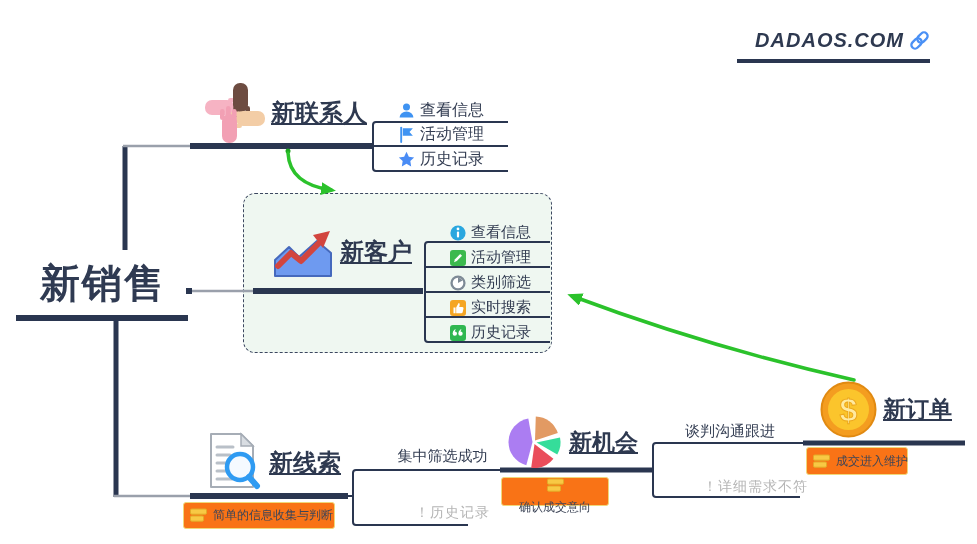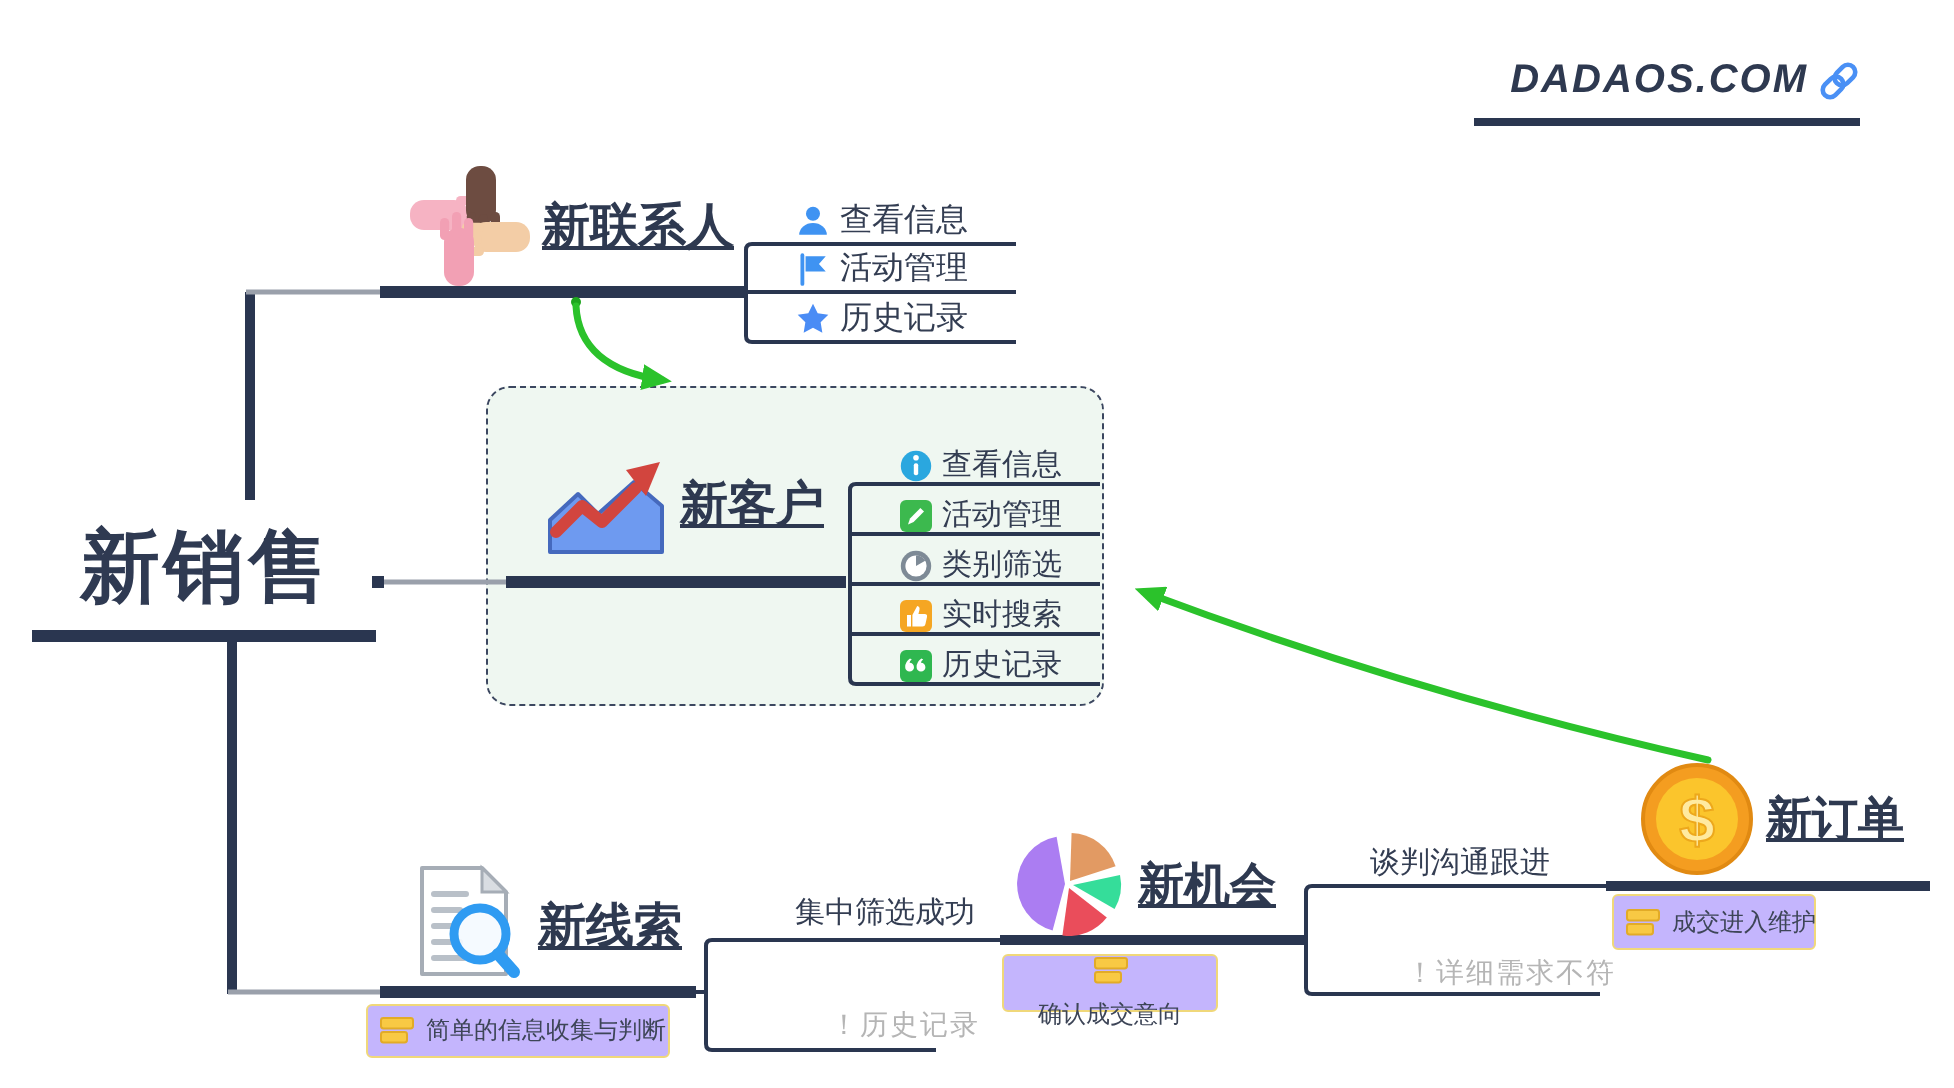--- a/index.html
+++ b/index.html
@@ -12,21 +12,21 @@
   .major-label{font-weight:bold;color:#2e3950;white-space:nowrap;}
   .root-topic{position:absolute;left:20px;top:256px;width:166px;height:54px;z-index:2;
               display:flex;align-items:center;justify-content:center;
               font-size:40px;font-weight:bold;color:#2f3a52;letter-spacing:2px;}
   .subitem{position:absolute;z-index:2;display:flex;align-items:center;gap:5px;height:21px;
            font-size:16px;color:#333d52;white-space:nowrap;}
   .plain-topic{position:absolute;z-index:2;font-size:15px;color:#333d52;text-align:center;white-space:nowrap;}
   .fail-topic{position:absolute;z-index:2;font-size:14px;color:#b5b5b5;
               text-align:right;white-space:nowrap;letter-spacing:1px;}
   .note{position:absolute;z-index:2;display:flex;align-items:center;gap:6px;padding:0 6px;
-        background:#c4b5fd;border:1px solid #f0d87a;border-radius:3px;
+        background:#f97316;border:1px solid #f0d87a;border-radius:3px;
         font-size:12px;color:#3d4557;white-space:nowrap;box-sizing:border-box;}
   .site-link{position:absolute;left:740px;top:24px;width:190px;height:32px;z-index:2;
              display:flex;align-items:center;justify-content:flex-end;gap:5px;
              font-size:20px;font-weight:bold;font-style:italic;color:#2e3950;letter-spacing:1px;}
   .icn{flex:0 0 auto;display:block;}
 </style>
 </head>
 <body>
 
 <div class="stage">

